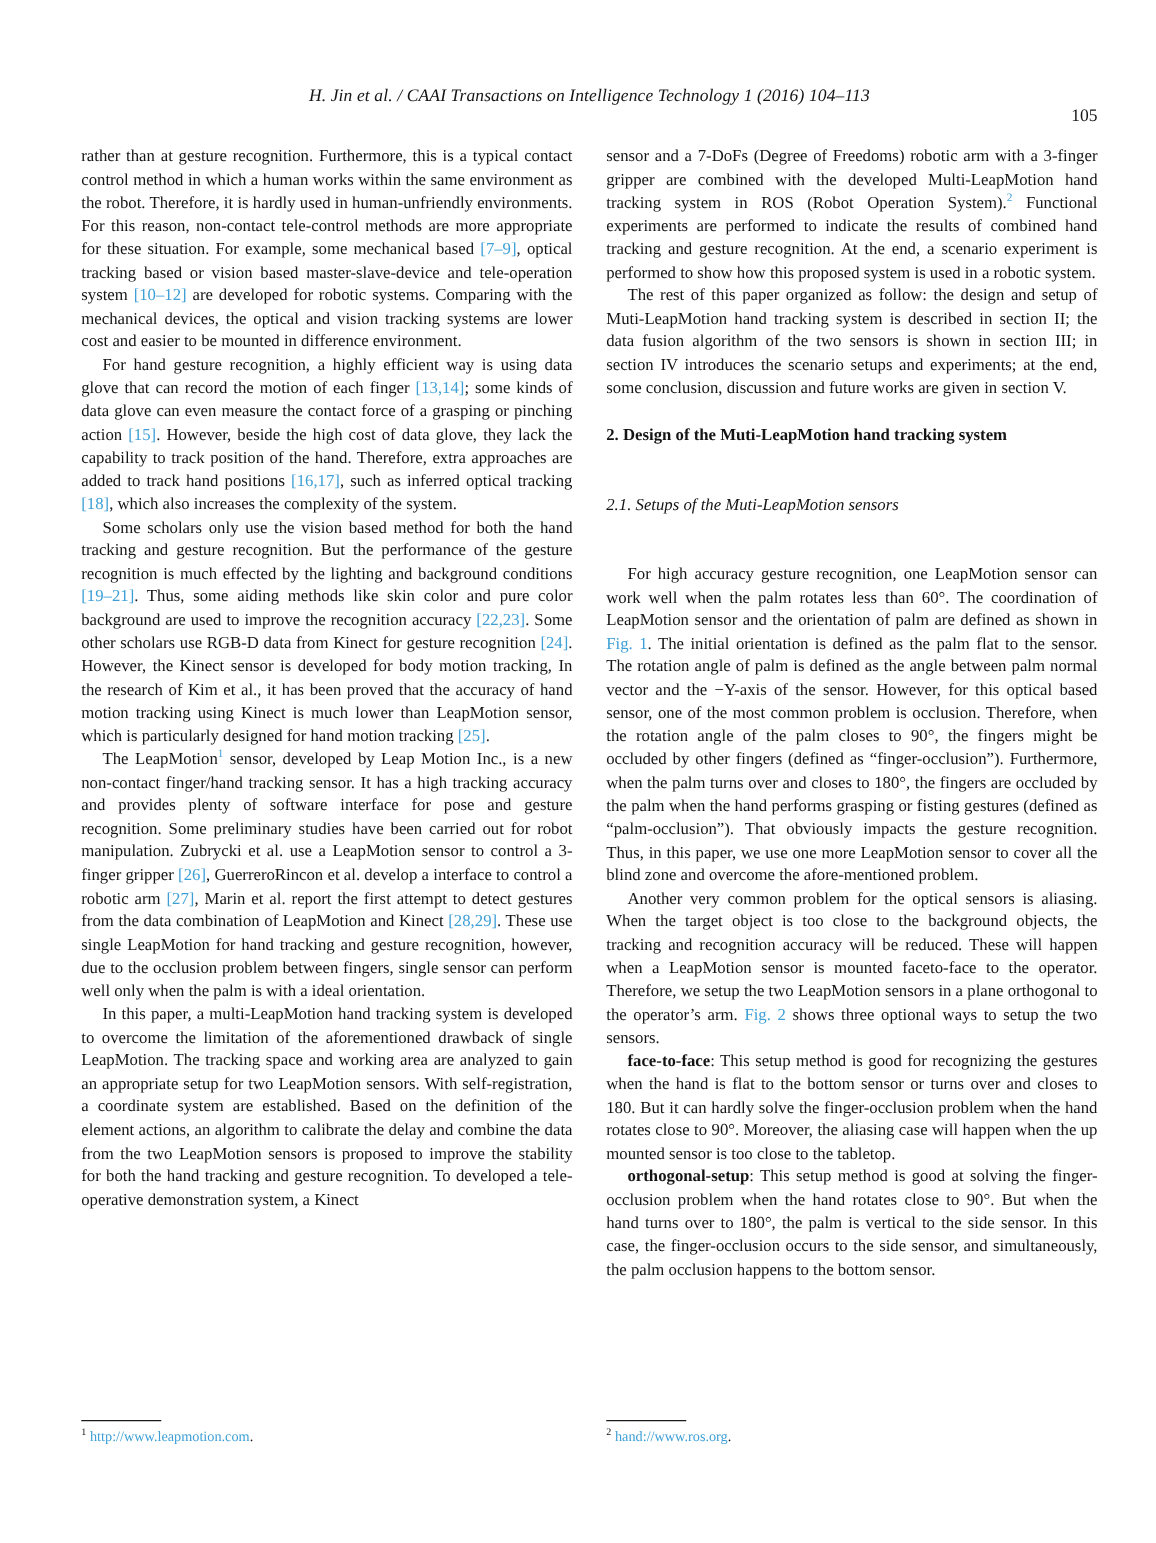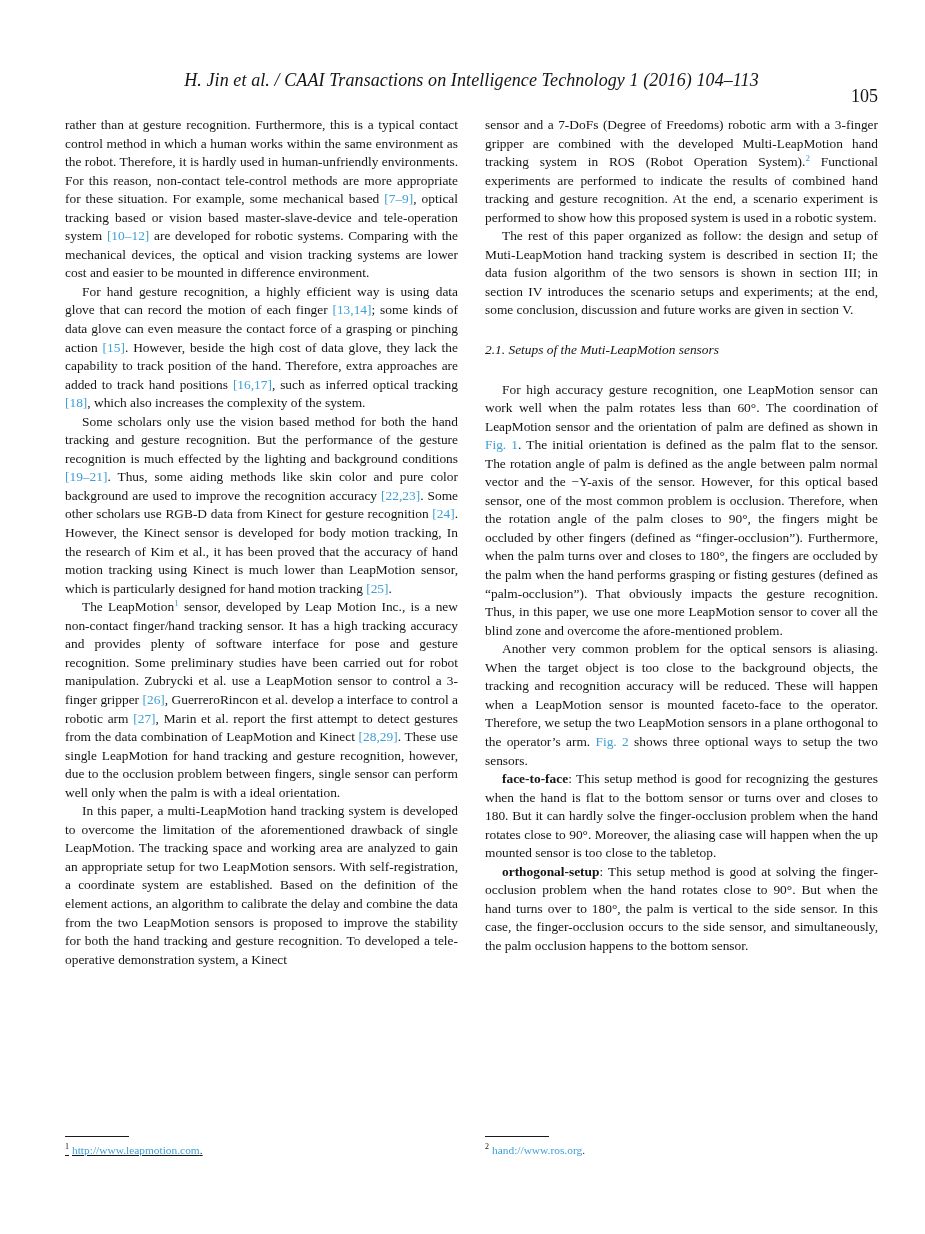--- a/index.html
+++ b/index.html
@@ -12,21 +12,21 @@
   }
   .page {
     position: relative;
     width: 925px; height: 1234px;
     background: #ffffff;
     overflow: hidden;
   }
   .header {
     position: absolute;
     top: 70px; left: 65px; width: 813px;
-    font-size: 18px;
+    font-size: 14px;
   }
   .running-head {
     text-align: center;
     font-style: italic;
     letter-spacing: 0.1px;
   }
   .page-number {
     position: absolute;
     right: 0; top: 16px;
     font-style: normal;
@@ -46,32 +46,32 @@
   p.para { margin: 0; padding: 0; }
   p.indent { text-indent: 17px; }
   p.h2 {
     font-weight: bold;
     text-align: left;
     margin: 19px 0;
   }
   p.h3 {
     font-style: italic;
     text-align: left;
-    margin: 21px 0;
+    margin: 37px 0;
   }
   .link { color: var(--link-color, #3d9fd6); text-decoration: none; cursor: pointer; }
   .b { font-weight: bold; }
   sup { font-size: 9px; line-height: 0; vertical-align: super; }
   .footnote {
     position: absolute;
     width: 393px;
     font-size: 11.4px;
     line-height: 15px;
   }
-  .footnote-left { left: 65px; top: 1136px; text-decoration: underline; }
+  .footnote-left { left: 65px; top: 1136px; }
   .footnote-right { left: 485px; top: 1136px; }
   .fn-rule {
     width: 64px; height: 0;
     border-top: 1px solid #1a1a1a;
     margin: 0 0 6px 0;
   }
   .footnote p { margin: 0; }
   .footnote sup { font-size: 8px; margin-right: 3px; }
 </style>
 </head>
@@ -88,20 +88,21 @@
     <div class="col">
         <p class="para "><span>rather than at gesture recognition. Furthermore, this is a typical contact control method in which a human works within the same environment as the robot. Therefore, it is hardly used in human-unfriendly environments. For this reason, non-contact tele-control methods are more appropriate for these situation. For example, some mechanical based </span><span class="link">[7–9]</span><span>, optical tracking based or vision based master-slave-device and tele-operation system </span><span class="link">[10–12]</span><span> are developed for robotic systems. Comparing with the mechanical devices, the optical and vision tracking systems are lower cost and easier to be mounted in difference environment.</span></p>
         <p class="para  indent"><span>For hand gesture recognition, a highly efficient way is using data glove that can record the motion of each finger </span><span class="link">[13,14]</span><span>; some kinds of data glove can even measure the contact force of a grasping or pinching action </span><span class="link">[15]</span><span>. However, beside the high cost of data glove, they lack the capability to track position of the hand. Therefore, extra approaches are added to track hand positions </span><span class="link">[16,17]</span><span>, such as inferred optical tracking </span><span class="link">[18]</span><span>, which also increases the complexity of the system.</span></p>
         <p class="para  indent"><span>Some scholars only use the vision based method for both the hand tracking and gesture recognition. But the performance of the gesture recognition is much effected by the lighting and background conditions </span><span class="link">[19–21]</span><span>. Thus, some aiding methods like skin color and pure color background are used to improve the recognition accuracy </span><span class="link">[22,23]</span><span>. Some other scholars use RGB-D data from Kinect for gesture recognition </span><span class="link">[24]</span><span>. However, the Kinect sensor is developed for body motion tracking, In the research of Kim et al., it has been proved that the accuracy of hand motion tracking using Kinect is much lower than LeapMotion sensor, which is particularly designed for hand motion tracking </span><span class="link">[25]</span><span>.</span></p>
         <p class="para  indent"><span>The LeapMotion</span><sup class="link">1</sup><span> sensor, developed by Leap Motion Inc., is a new non-contact finger/hand tracking sensor. It has a high tracking accuracy and provides plenty of software interface for pose and gesture recognition. Some preliminary studies have been carried out for robot manipulation. Zubrycki et al. use a LeapMotion sensor to control a 3-finger gripper </span><span class="link">[26]</span><span>, GuerreroRincon et al. develop a interface to control a robotic arm </span><span class="link">[27]</span><span>, Marin et al. report the first attempt to detect gestures from the data combination of LeapMotion and Kinect </span><span class="link">[28,29]</span><span>. These use single LeapMotion for hand tracking and gesture recognition, however, due to the occlusion problem between fingers, single sensor can perform well only when the palm is with a ideal orientation.</span></p>
         <p class="para  indent"><span>In this paper, a multi-LeapMotion hand tracking system is developed to overcome the limitation of the aforementioned drawback of single LeapMotion. The tracking space and working area are analyzed to gain an appropriate setup for two LeapMotion sensors. With self-registration, a coordinate system are established. Based on the definition of the element actions, an algorithm to calibrate the delay and combine the data from the two LeapMotion sensors is proposed to improve the stability for both the hand tracking and gesture recognition. To developed a tele-operative demonstration system, a Kinect</span></p>
       </div>
     <div class="col">
         <p class="para "><span>sensor and a 7-DoFs (Degree of Freedoms) robotic arm with a 3-finger gripper are combined with the developed Multi-LeapMotion hand tracking system in ROS (Robot Operation System).</span><sup class="link">2</sup><span> Functional experiments are performed to indicate the results of combined hand tracking and gesture recognition. At the end, a scenario experiment is performed to show how this proposed system is used in a robotic system.</span></p>
         <p class="para  indent"><span>The rest of this paper organized as follow: the design and setup of Muti-LeapMotion hand tracking system is described in section II; the data fusion algorithm of the two sensors is shown in section III; in section IV introduces the scenario setups and experiments; at the end, some conclusion, discussion and future works are given in section V.</span></p>
+        <p class="para h2"><span>2. Design of the Muti-LeapMotion hand tracking system</span></p>
         <p class="para h3"><span>2.1. Setups of the Muti-LeapMotion sensors</span></p>
         <p class="para  indent"><span>For high accuracy gesture recognition, one LeapMotion sensor can work well when the palm rotates less than 60°. The coordination of LeapMotion sensor and the orientation of palm are defined as shown in </span><span class="link">Fig. 1</span><span>. The initial orientation is defined as the palm flat to the sensor. The rotation angle of palm is defined as the angle between palm normal vector and the −Y-axis of the sensor. However, for this optical based sensor, one of the most common problem is occlusion. Therefore, when the rotation angle of the palm closes to 90°, the fingers might be occluded by other fingers (defined as “finger-occlusion”). Furthermore, when the palm turns over and closes to 180°, the fingers are occluded by the palm when the hand performs grasping or fisting gestures (defined as “palm-occlusion”). That obviously impacts the gesture recognition. Thus, in this paper, we use one more LeapMotion sensor to cover all the blind zone and overcome the afore-mentioned problem.</span></p>
         <p class="para  indent"><span>Another very common problem for the optical sensors is aliasing. When the target object is too close to the background objects, the tracking and recognition accuracy will be reduced. These will happen when a LeapMotion sensor is mounted faceto-face to the operator. Therefore, we setup the two LeapMotion sensors in a plane orthogonal to the operator’s arm. </span><span class="link">Fig. 2</span><span> shows three optional ways to setup the two sensors.</span></p>
         <p class="para  indent"><span class="b">face-to-face</span><span>: This setup method is good for recognizing the gestures when the hand is flat to the bottom sensor or turns over and closes to 180. But it can hardly solve the finger-occlusion problem when the hand rotates close to 90°. Moreover, the aliasing case will happen when the up mounted sensor is too close to the tabletop.</span></p>
         <p class="para  indent"><span class="b">orthogonal-setup</span><span>: This setup method is good at solving the finger-occlusion problem when the hand rotates close to 90°. But when the hand turns over to 180°, the palm is vertical to the side sensor. In this case, the finger-occlusion occurs to the side sensor, and simultaneously, the palm occlusion happens to the bottom sensor.</span></p>
       </div>
   </div>
 
   <div class="footnote footnote-left">
     <div class="fn-rule"></div>

